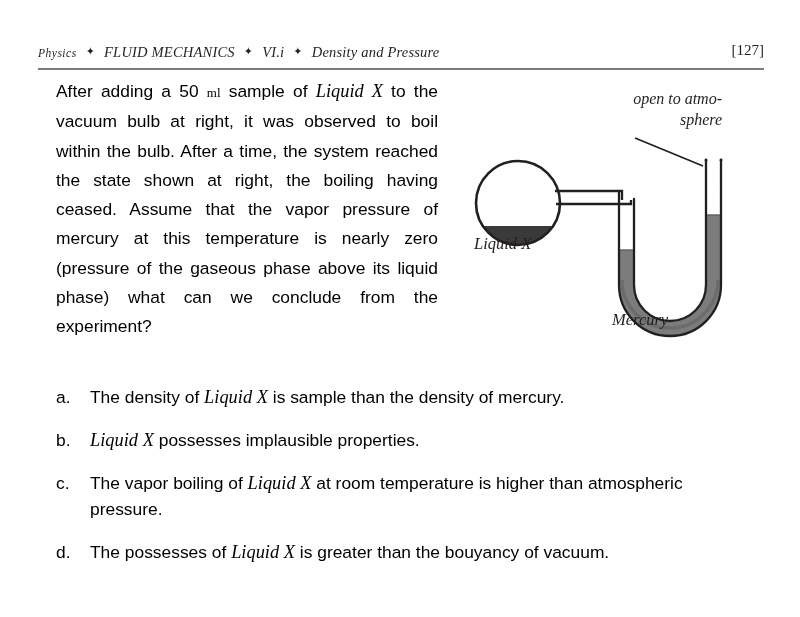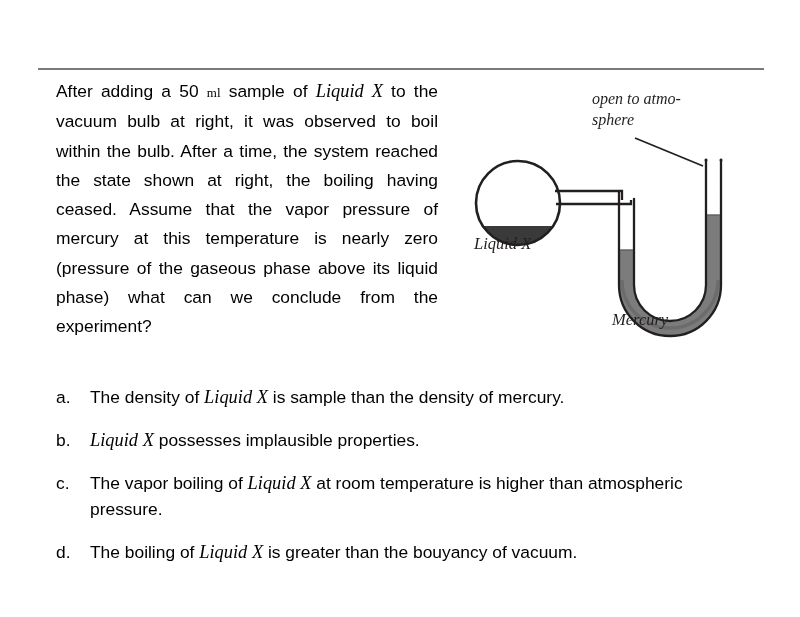--- a/index.html
+++ b/index.html
@@ -110,20 +110,21 @@
     display: block;
   }
   .fig-label {
     position: absolute;
     font-family: "Liberation Serif", serif;
     font-style: italic;
     font-size: 16.5px;
     color: #231f20;
     white-space: nowrap;
     line-height: 20px;
+    text-align: right;
   }
   .label-open {
     left: 137px;
     top: 9px;
     font-size: 16px;
     line-height: 20.5px;
     white-space: normal;
     width: 130px;
   }
   .label-liquid {
@@ -161,20 +162,26 @@
     font-family: "Liberation Serif", serif;
     font-style: italic;
     font-size: 18.4px;
   }
 </style>
 </head>
 <body>
 
 <div class="page">
 
+  <div class="header">
+    <div class="header-left">
+      <span class="hdr-smallcaps">Physics</span><span class="hdr-sep">✦</span><span class="hdr-caps">FLUID MECHANICS</span><span class="hdr-sep">✦</span><span class="hdr-caps">VI.i</span><span class="hdr-sep">✦</span><span class="hdr-caps">Density and Pressure</span>
+    </div>
+    <div class="header-page">[127]</div>
+  </div>
   <div class="header-rule"></div>
 
   <div class="question-text"><span>After adding a 50 </span><span class="unit-ml">ml</span><span> sample of </span><i>Liquid X</i><span> to the vacuum bulb at right, it was observed to boil within the bulb.  After a time, the system reached the state shown at right, the boiling having ceased. Assume that the vapor pressure of mercury at this temperature is nearly zero (pressure of the gaseous phase above its liquid phase) what can we conclude from the experiment?</span></div>
 
   <div class="figure">
 
     <svg width="330" height="280" viewBox="0 0 330 280">
       <defs>
         <clipPath id="bulbClip">
           <circle cx="63" cy="123" r="42"></circle>
@@ -232,18 +239,18 @@
 
     <div class="option">
       <span class="option-marker">b.</span><span></span><i>Liquid X</i><span> possesses implausible properties.</span>
     </div>
 
     <div class="option">
       <span class="option-marker">c.</span><span>The vapor boiling of </span><i>Liquid X</i><span> at room temperature is higher than atmospheric pressure.</span>
     </div>
 
     <div class="option">
-      <span class="option-marker">d.</span><span>The boiling of </span><i>Liquid X</i><span> is greater than the bouyancy of vacuum.</span>
+      <span class="option-marker">d.</span><span>The possesses of </span><i>Liquid X</i><span> is greater than the bouyancy of vacuum.</span>
     </div>
 
   </div>
 
 </div>
 
 </body></html>

